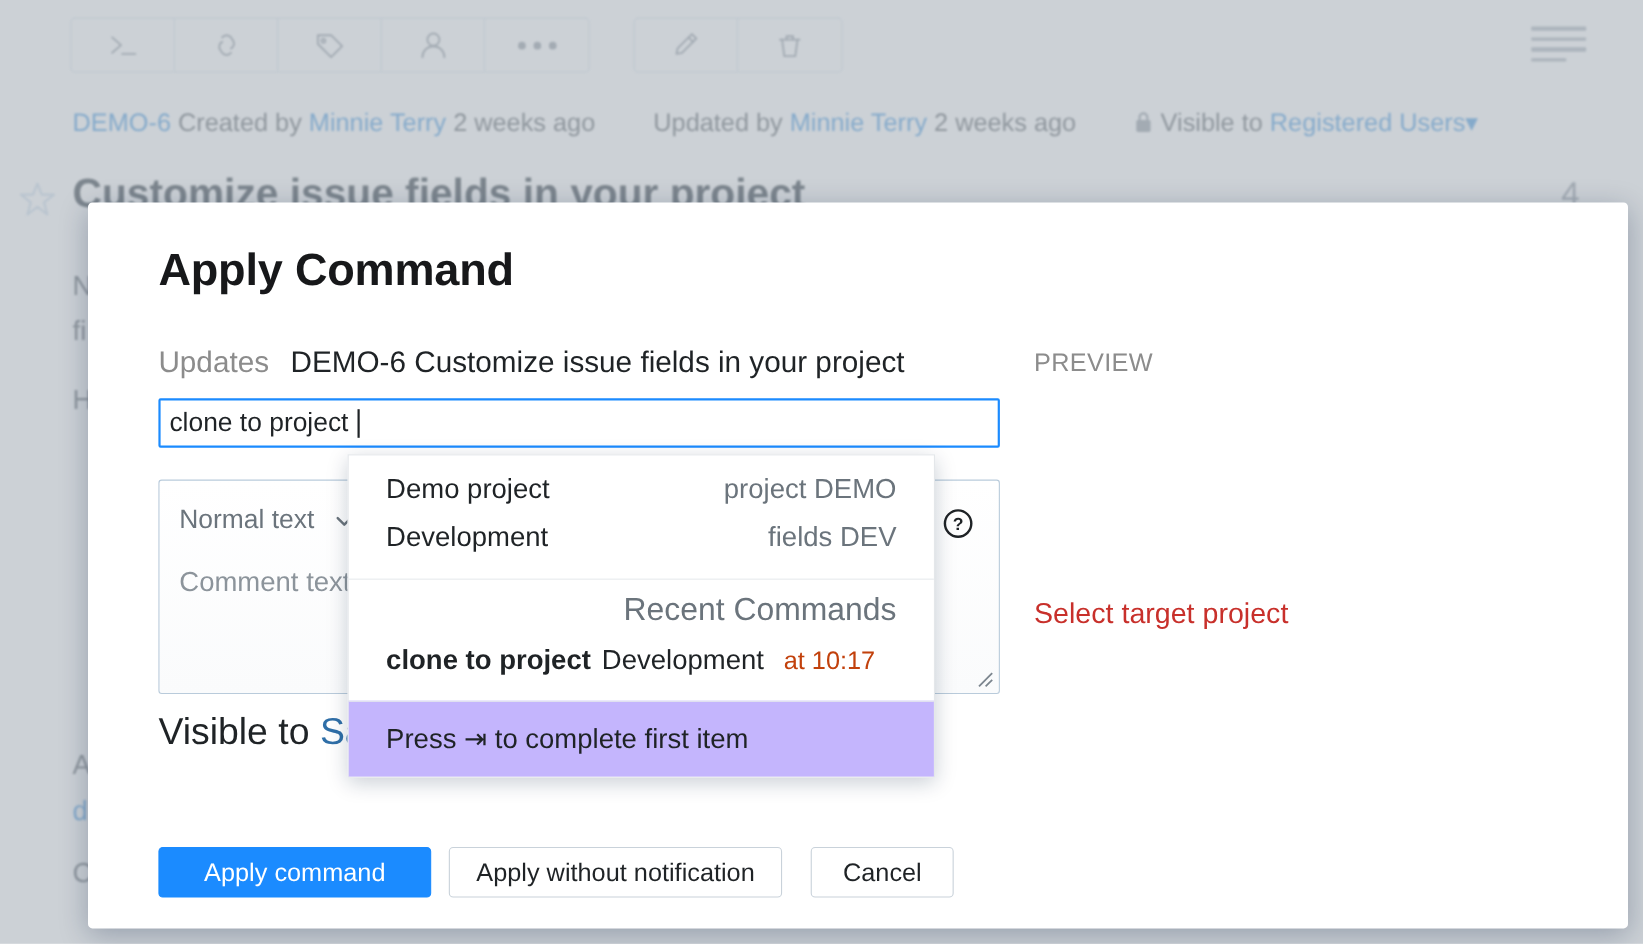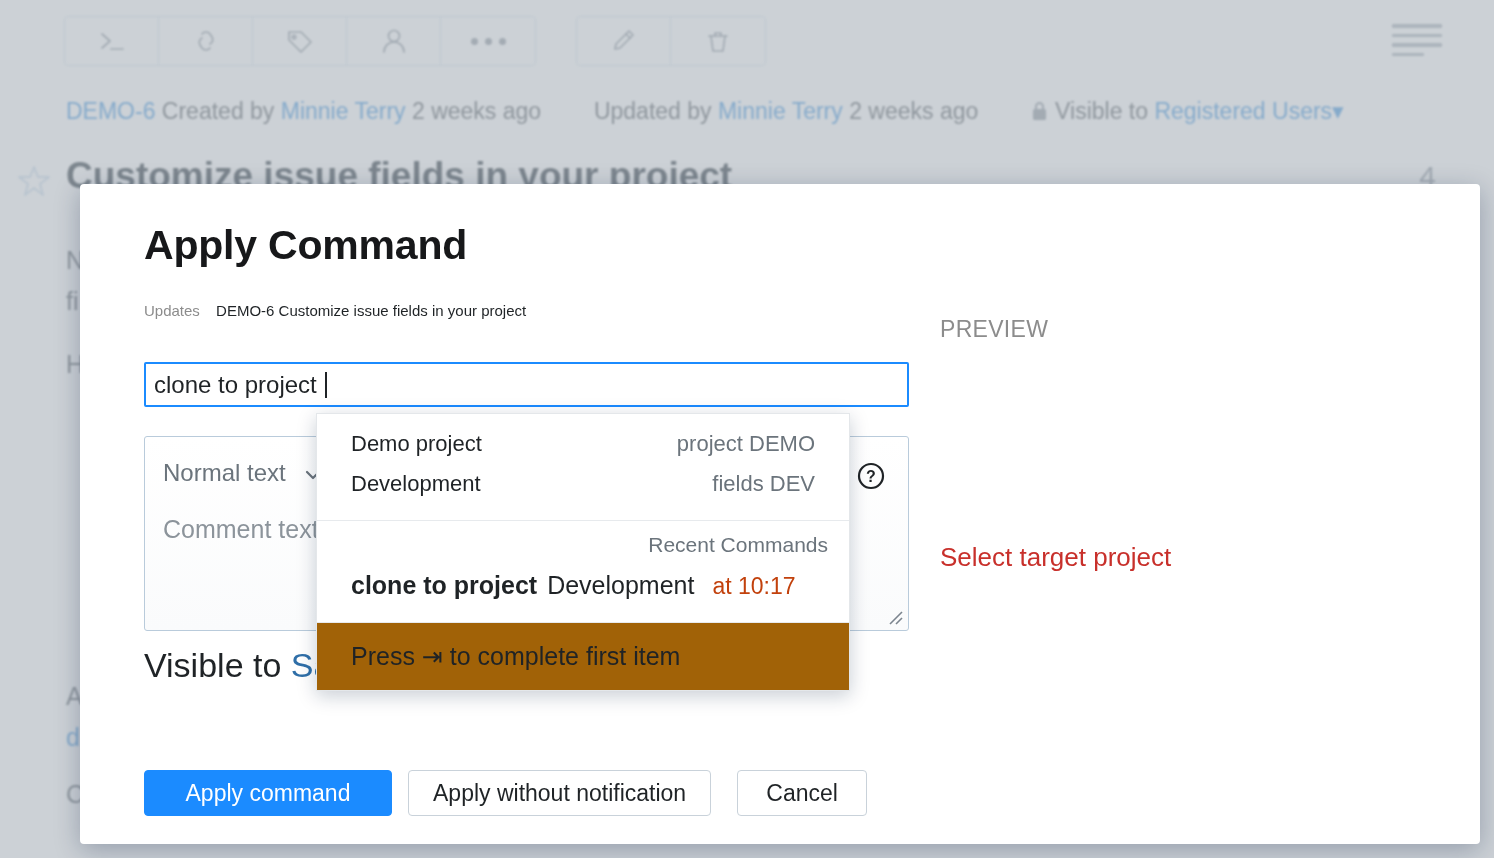--- a/index.html
+++ b/index.html
@@ -99,22 +99,22 @@
     border-radius: 4px;
     box-shadow: 0 6px 26px rgba(9,30,66,0.28);
   }
   .modal-title {
     position: absolute; left: 64px; top: 38px;
     font-size: 41px; font-weight: bold; color: #17181a;
     letter-spacing: -0.2px;
   }
 
   .updates-row {
-    position: absolute; left: 64px; top: 118px;
-    font-size: 15px; white-space: nowrap;
+    position: absolute; left: 64px; top: 130px;
+    font-size: 27px; white-space: nowrap;
   }
   .updates-label { color: #8c8c8c; }
   .updates-issue { color: #1f2326; margin-left: 12px; }
 
   .cmd-input {
     position: absolute; left: 64px; top: 178px;
     width: 765px; height: 45px;
     border: 2px solid #1b8bff;
     border-radius: 2px;
     background: #fff;
@@ -196,43 +196,43 @@
     width: 534px;
     background: #ffffff;
     border: 1px solid #e4e7ea;
     box-shadow: 0 5px 18px rgba(9,30,66,0.22);
     z-index: 40;
   }
   .dd-section { padding: 10px 0 16px; }
   .dd-item {
     display: flex; align-items: center; justify-content: space-between;
     padding: 7px 34px 7px 34px;
-    font-size: 22px;
+    font-size: 25px;
     white-space: nowrap;
   }
   .dd-item-name { color: #1f2326; }
   .dd-item-hint { color: #6b747c; }
   .dd-sep { height: 1px; background: #e7eaed; }
   .dd-header {
     text-align: right;
-    padding: 12px 21px 4px;
-    font-size: 21px; color: #6b747c;
+    padding: 12px 34px 4px;
+    font-size: 29px; color: #6b747c;
   }
   .dd-recent {
     display: flex; align-items: baseline; gap: 10px;
     padding: 10px 34px 22px;
     font-size: 25px;
     white-space: nowrap;
   }
   .dd-recent b { color: #1f2326; font-weight: bold; }
   .dd-recent .rc-arg { color: #1f2326; }
   .dd-recent .rc-time { color: #c2410c; font-size: 23px; margin-left: 8px; }
   .dd-footer {
     border-top: 1px solid #e7eaed;
-    background: #a16207;
+    background: #c4b5fd;
     padding: 19px 34px;
     font-size: 25px; color: #1f2326;
     white-space: nowrap;
   }
 </style>
 </head>
 <body>
 
 <div class="backdrop">
   <div class="bg-content">

